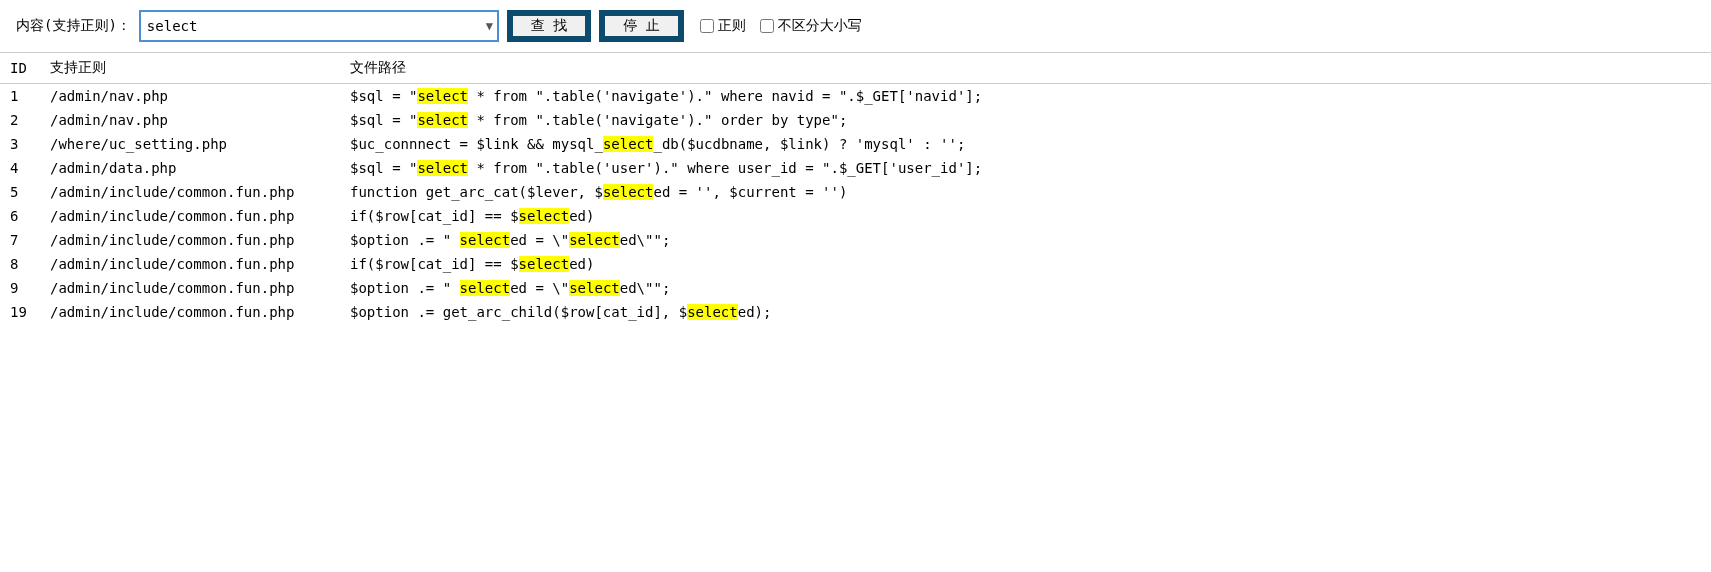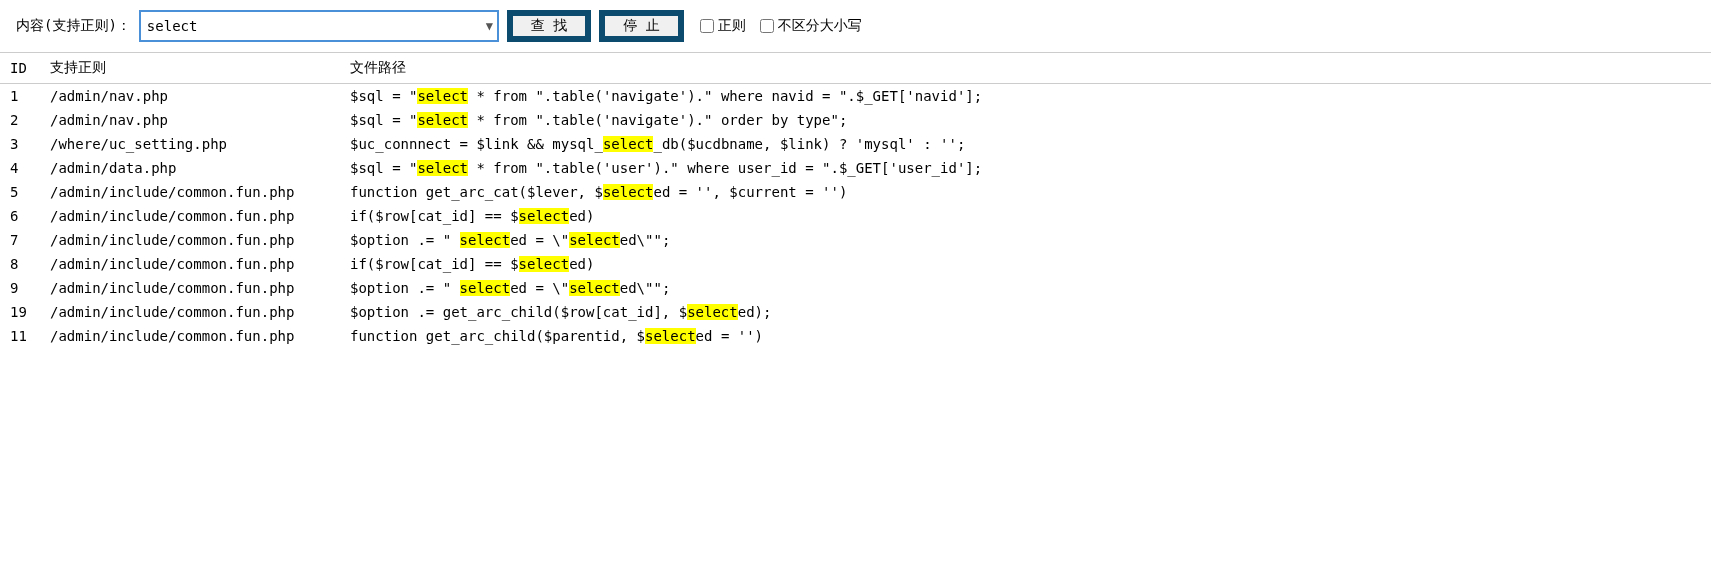--- a/index.html
+++ b/index.html
@@ -195,20 +195,15 @@
         <tr>
           <td class="col-id">9</td>
           <td class="col-path">/admin/include/common.fun.php</td>
           <td class="col-content">$option .= " <span class="highlight">select</span>ed = \"<span class="highlight">select</span>ed\"";</td>
         </tr>
         <tr>
           <td class="col-id">19</td>
           <td class="col-path">/admin/include/common.fun.php</td>
           <td class="col-content">$option .= get_arc_child($row[cat_id], $<span class="highlight">select</span>ed);</td>
         </tr>
-        <tr>
-          <td class="col-id">11</td>
-          <td class="col-path">/admin/include/common.fun.php</td>
-          <td class="col-content">function get_arc_child($parentid, $<span class="highlight">select</span>ed = '')</td>
-        </tr>
       </tbody>
   </table>
 </div>
 
 </body></html>

